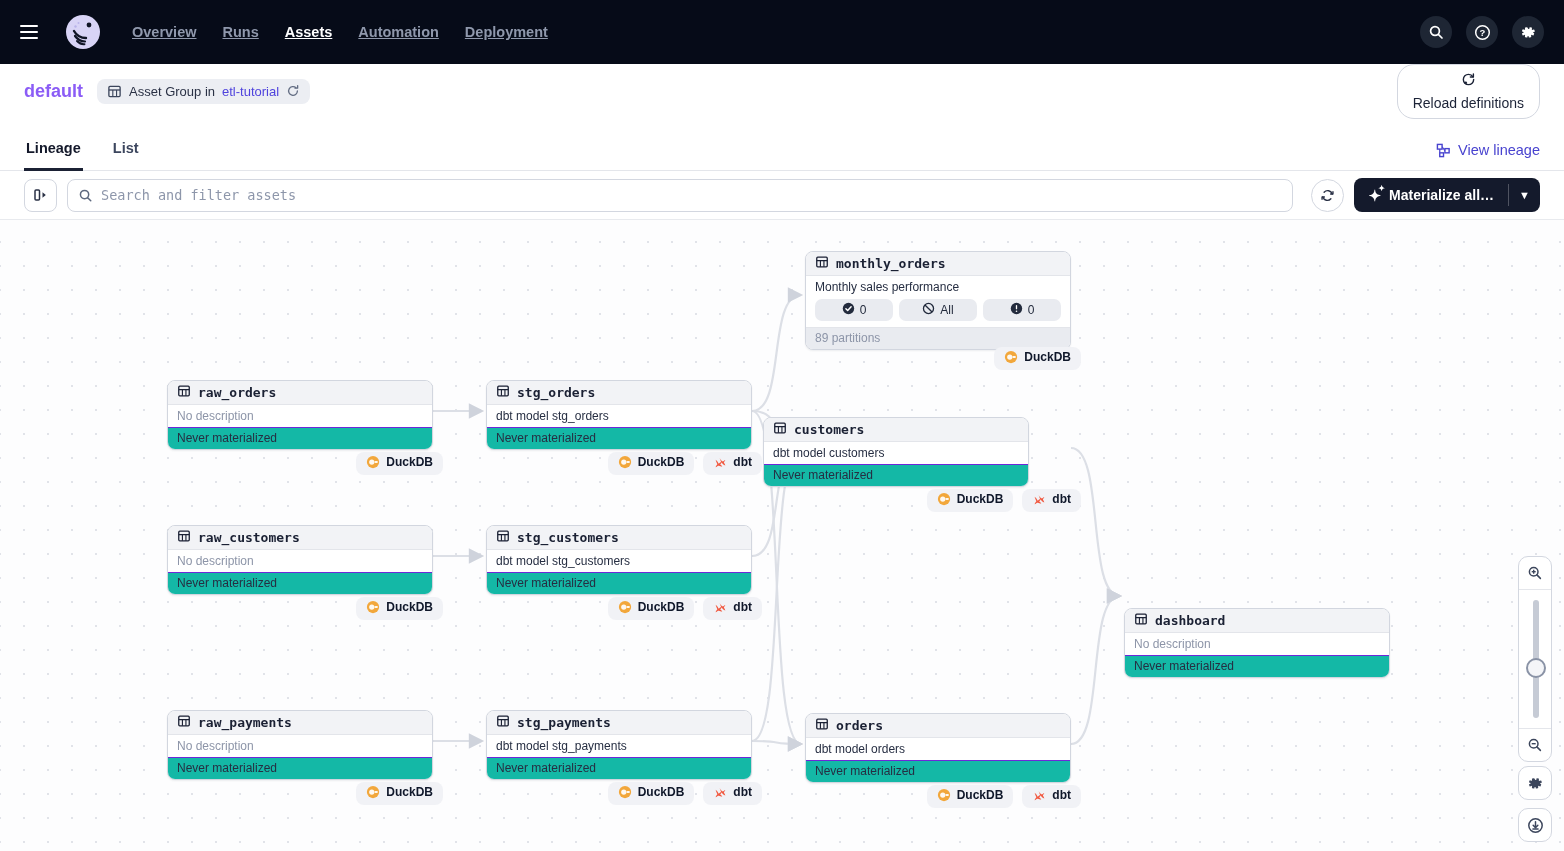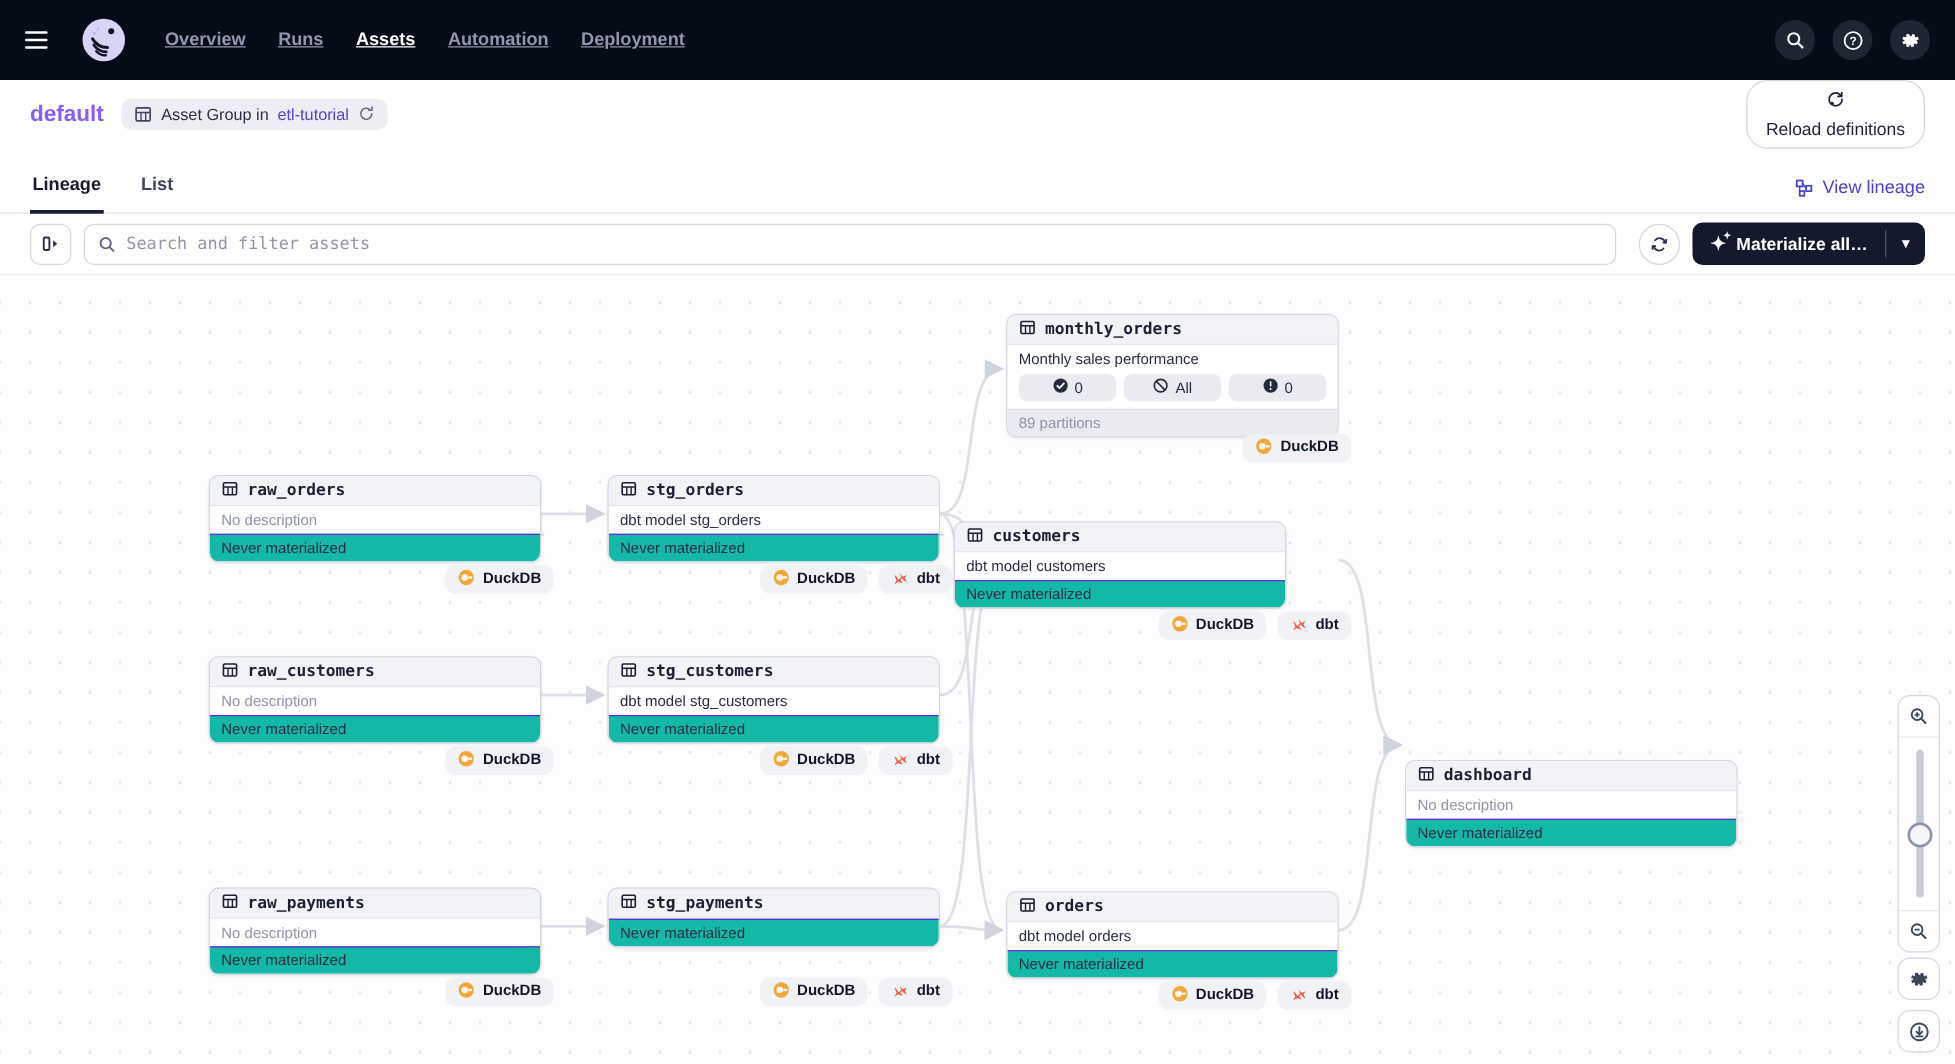--- a/index.html
+++ b/index.html
@@ -438,20 +438,21 @@
       <div class="node" style="left: 486px; top: 490px;">
         <div class="node-header">
           <span><svg width="14" height="14" viewBox="0 0 16 16">
               <rect x="2" y="2.5" width="12" height="11" rx="1.2" fill="none" stroke="#1b2134" stroke-width="1.5"></rect>
               <line x1="2" y1="6.4" x2="14" y2="6.4" stroke="#1b2134" stroke-width="1.5"></line>
               <line x1="6.2" y1="6.4" x2="6.2" y2="13.5" stroke="#1b2134" stroke-width="1.3"></line>
               <line x1="10.2" y1="6.4" x2="10.2" y2="13.5" stroke="#1b2134" stroke-width="1.3"></line>
             </svg></span>
           <span class="node-name">stg_payments</span>
         </div>
+        <div class="node-desc">dbt model stg_payments</div>
         <div class="node-status">Never materialized</div>
       </div>
       <div class="tag-row" style="left: 486px; top: 562px; width: 276px;">
         <span class="tag">
           <span><svg width="14" height="14" viewBox="0 0 16 16">
               <circle cx="8" cy="8" r="7" fill="#f2a73b"></circle>
               <circle cx="6.6" cy="8" r="3" fill="#fff" opacity="0.92"></circle>
               <rect x="9.6" y="6.9" width="4" height="2.2" rx="1.1" fill="#fff" opacity="0.92"></rect>
             </svg></span>
           <span>DuckDB</span>

